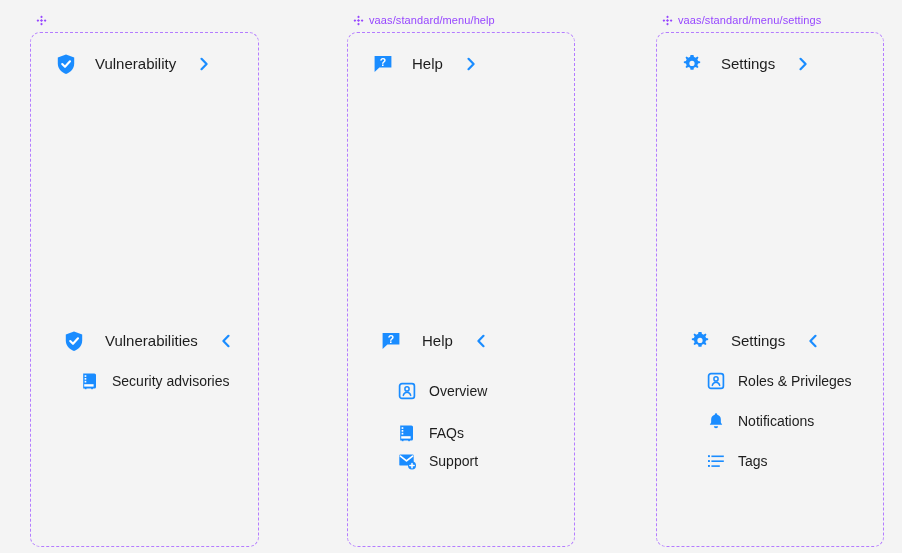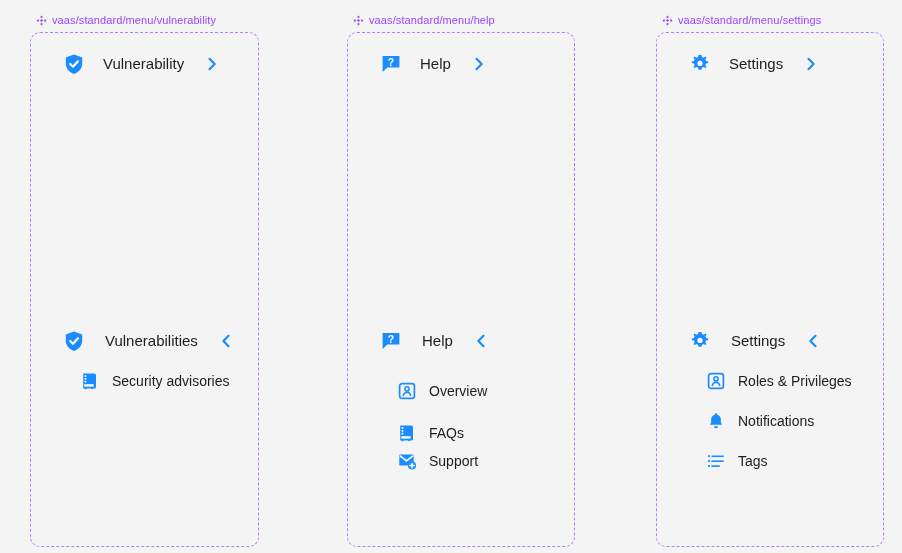--- a/index.html
+++ b/index.html
@@ -71,21 +71,21 @@
     color: #1d1d1d;
     line-height: 17px;
   }
   .chev {
     display: flex;
     align-items: center;
     justify-content: center;
     flex: 0 0 auto;
   }
   
-  .top-row { top: 20px; left: 32px; gap: 0; }
+  .top-row { top: 20px; left: 24px; gap: 0; }
   .top-row .ico { width: 22px; height: 22px; }
   .top-row .row-title { margin-left: 18px; }
   .top-row .chev { margin-left: 20px; width: 16px; height: 16px; }
 
   
   .parent-row { left: 32px; }
   .parent-row .ico { width: 22px; height: 22px; }
   .parent-row .row-title { margin-left: 20px; }
   .parent-row .chev { margin-left: 20px; width: 16px; height: 16px; }
 
@@ -100,21 +100,20 @@
 
   <div class="frame-group" style="left:30px; top:12px; width:230px;">
     <div class="frame-label">
       <svg class="tag-icon" viewBox="0 0 12 12">
         <path d="M6 0.6 L7.5 2.1 L6 3.6 L4.5 2.1 Z" fill="#9747ff"></path>
         <path d="M6 8.4 L7.5 9.9 L6 11.4 L4.5 9.9 Z" fill="#9747ff"></path>
         <path d="M0.6 6 L2.1 4.5 L3.6 6 L2.1 7.5 Z" fill="#9747ff"></path>
         <path d="M8.4 6 L9.9 4.5 L11.4 6 L9.9 7.5 Z" fill="#9747ff"></path>
         <path d="M6 4.3 L7.7 6 L6 7.7 L4.3 6 Z" fill="#9747ff"></path>
       </svg>
-      <span>vaas/standard/menu/vulnerability</span>
     </div>
 
     <div class="frame-box" style="width:229px; height:515px;">
 
       <div class="menu-row top-row">
         <span class="ico">
           <svg width="22" height="22" viewBox="0 0 22 22">
             <path d="M11 1.6 L19.2 4.6 V10.6 C19.2 15.6 15.8 19.6 11 20.9 C6.2 19.6 2.8 15.6 2.8 10.6 V4.6 Z" fill="#1a8cff"></path>
             <path d="M7.2 11 L10 13.8 L15 8.3" stroke="#ffffff" stroke-width="2.1" fill="none" stroke-linecap="round" stroke-linejoin="round"></path>
           </svg>

